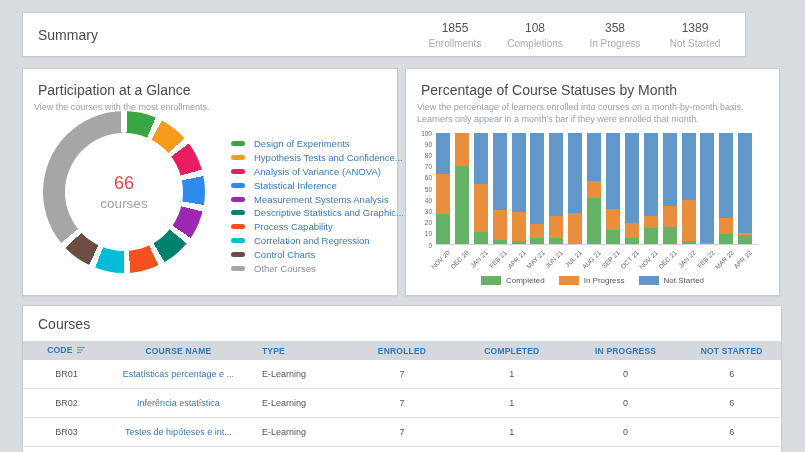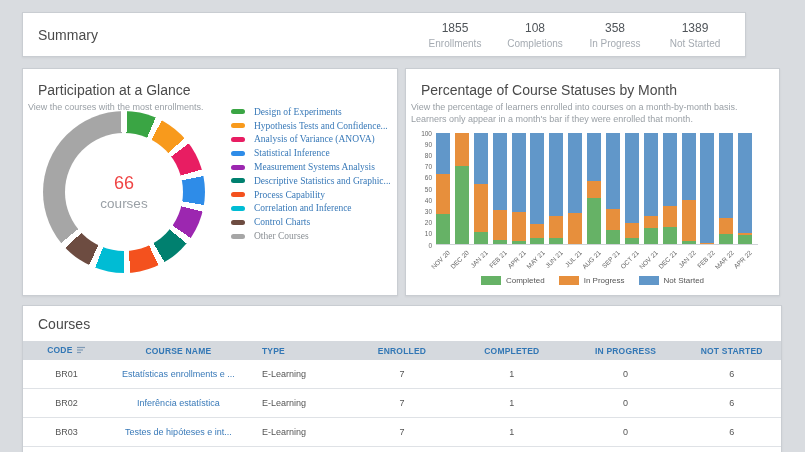--- a/index.html
+++ b/index.html
@@ -22,34 +22,34 @@
   #summary-card h1 { margin-left: 15px; font-size: 14px; font-weight: normal; color: #4a4a4a; }
   .stats { margin-left: auto; margin-right: 10px; display: flex; }
   .stat { min-width: 80px; text-align: center; padding: 0 4px; }
   .stat .val { font-size: 12px; color: #4f5459; }
   .stat .lab { font-size: 10px; color: #a5abb2; margin-top: 3px; }
 
   
   #participation-card { left: 22px; top: 68px; width: 376px; height: 228px; }
   #statuses-card      { left: 405px; top: 68px; width: 375px; height: 228px; }
   .panel-title { padding: 13px 15px 0; font-size: 14px; font-weight: normal; color: #4a4a4a; }
-  .panel-sub   { padding: 3px 5px 0; font-size: 9px; line-height: 12px; color: #9aa0a6; }
+  .panel-sub   { padding: 3px 11px 0; font-size: 9px; line-height: 12px; color: #9aa0a6; }
 
   
   .donut-wrap { position: absolute; left: 20px; top: 42px; width: 162px; height: 162px; }
   .donut { width: 162px; height: 162px; border-radius: 50%; }
   .donut-hole {
     position: absolute; left: 22px; top: 22px; width: 118px; height: 118px;
     background: #fff; border-radius: 50%;
     display: flex; flex-direction: column; align-items: center; justify-content: center;
   }
   .donut-hole .cv { font-size: 18px; color: #ef4444; }
   .donut-hole .cl { font-size: 13.5px; color: #9aa0a6; margin-top: 2px; }
 
-  #donut-legend { position: absolute; left: 208px; top: 36px; list-style: none; font-family: Liberation Serif, serif; }
+  #donut-legend { position: absolute; left: 208px; top: 68px; list-style: none; }
   #donut-legend li { display: flex; align-items: center; height: 13.8px; }
   #donut-legend .sw { width: 14px; height: 5px; border-radius: 2.5px; margin-right: 9px; flex: none; }
   #donut-legend .lg-label { font-size: 9.5px; color: #3879b8; white-space: nowrap; }
   #donut-legend li.muted .lg-label { color: #8a8f94; }
 
   
   #barchart { position: absolute; left: 0; top: 0; width: 100%; height: 100%; }
   .ylab { position: absolute; width: 22px; text-align: right; font-size: 6.5px; color: #666; }
   #bars {
     position: absolute; left: 30px; top: 64px; width: 322px; height: 112px;
@@ -154,21 +154,21 @@
         <li>
           <span class="sw" style="background: rgb(0, 128, 111);"></span>
           <span class="lg-label">Descriptive Statistics and Graphic...</span>
         </li>
         <li>
           <span class="sw" style="background: rgb(244, 81, 30);"></span>
           <span class="lg-label">Process Capability</span>
         </li>
         <li>
           <span class="sw" style="background: rgb(0, 188, 212);"></span>
-          <span class="lg-label">Correlation and Inference</span>
+          <span class="lg-label">Correlation and Regression</span>
         </li>
         <li>
           <span class="sw" style="background: rgb(109, 76, 65);"></span>
           <span class="lg-label">Control Charts</span>
         </li>
         <li class="muted">
           <span class="sw" style="background: rgb(166, 166, 166);"></span>
           <span class="lg-label">Other Courses</span>
         </li>
       </ul>
@@ -327,21 +327,21 @@
         <div class="cell c1">COURSE NAME</div>
         <div class="cell c2">TYPE</div>
         <div class="cell c3">ENROLLED</div>
         <div class="cell c4">COMPLETED</div>
         <div class="cell c5">IN PROGRESS</div>
         <div class="cell c6">NOT STARTED</div>
       </div>
     <div id="tbody">
         <div class="trow">
           <div class="cell c0">BR01</div>
-          <div class="cell c1"><span class="course-link">Estatísticas enrollments e ...</span></div>
+          <div class="cell c1"><span class="course-link">Estatísticas percentage e ...</span></div>
           <div class="cell c2">E-Learning</div>
           <div class="cell c3">7</div>
           <div class="cell c4">1</div>
           <div class="cell c5">0</div>
           <div class="cell c6">6</div>
         </div>
         <div class="trow">
           <div class="cell c0">BR02</div>
           <div class="cell c1"><span class="course-link">Inferência estatística</span></div>
           <div class="cell c2">E-Learning</div>

